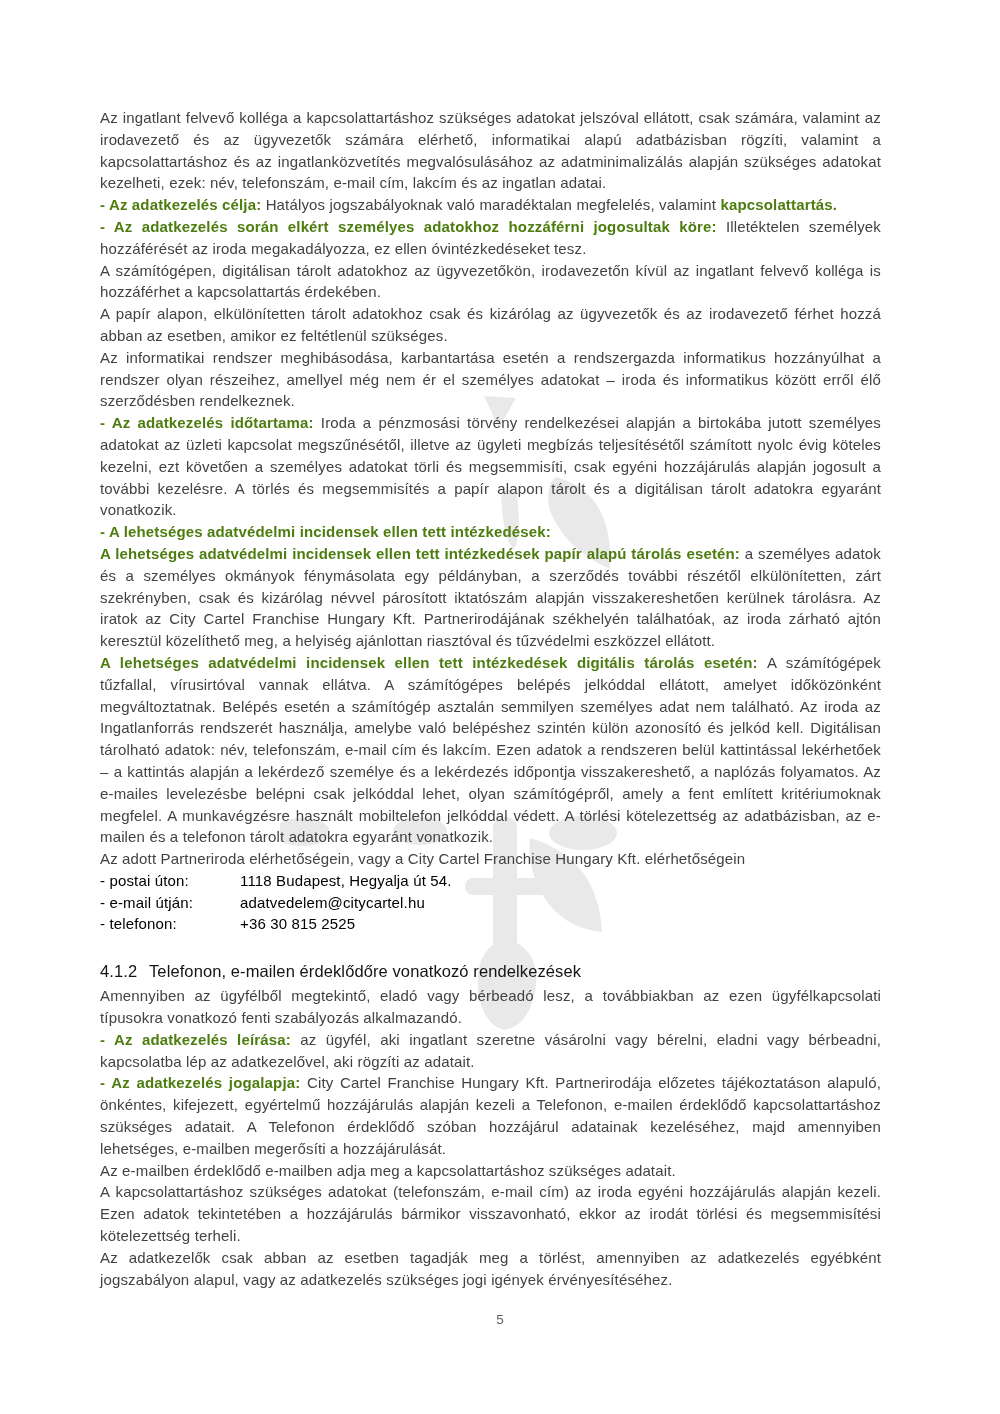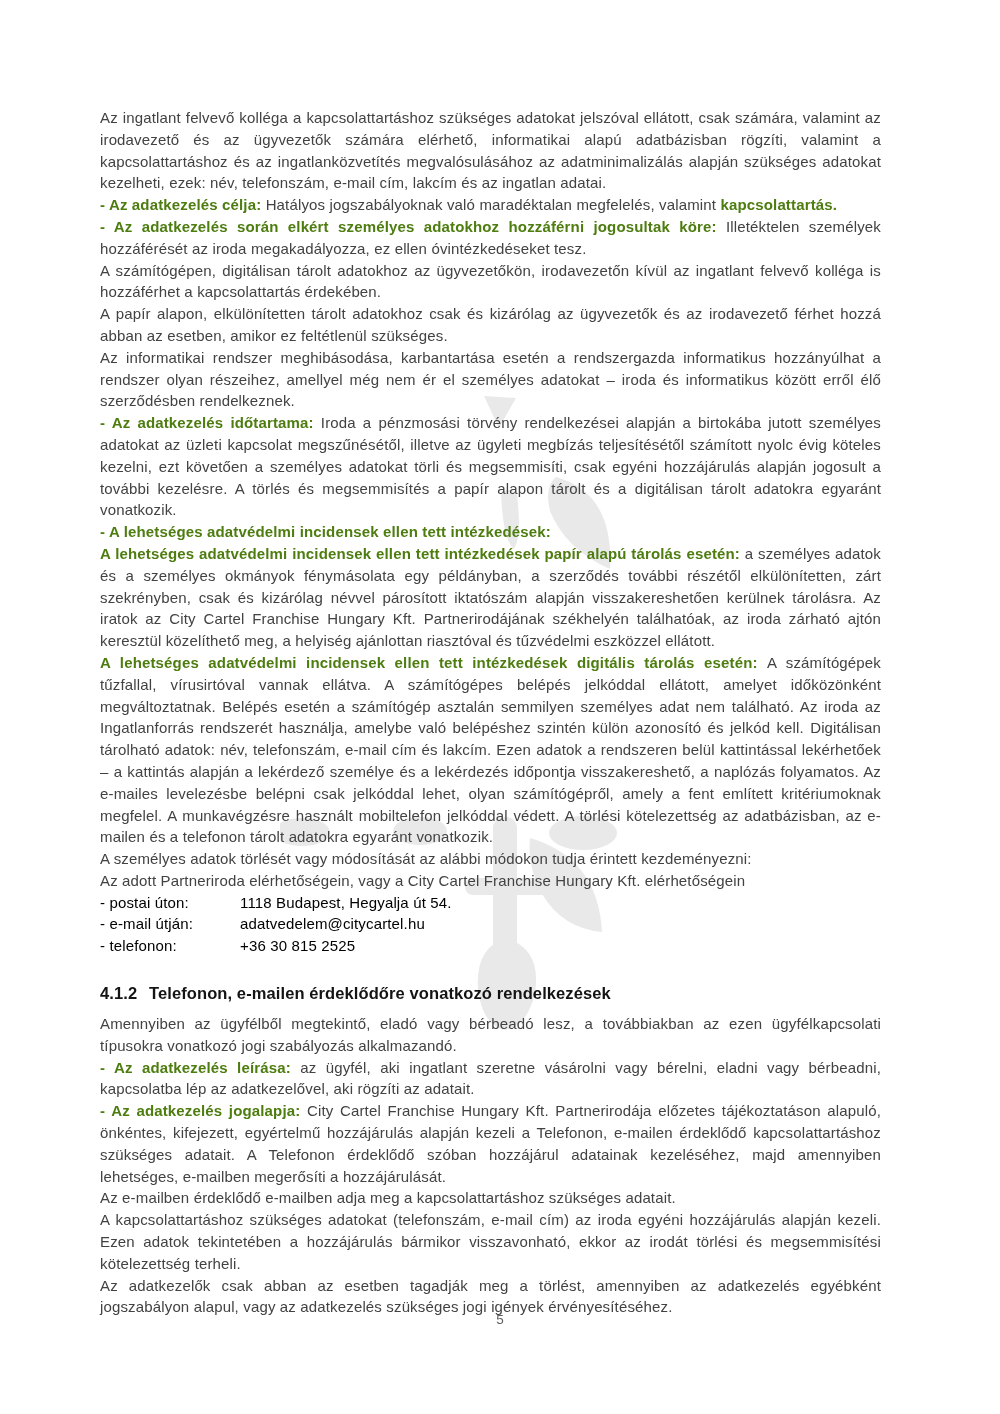--- a/index.html
+++ b/index.html
@@ -6,21 +6,21 @@
   body{width:1000px;height:1414px;position:relative;font-family:"Liberation Sans",sans-serif;}
   .page{position:absolute;inset:0;background:#ffffff;overflow:hidden;}
   .watermark{position:absolute;left:280px;top:385px;width:460px;height:650px;z-index:0;pointer-events:none;}
   .content{position:absolute;left:100px;top:107px;width:781px;z-index:1;}
   .para{margin:0;font-size:15px;line-height:21.8px;color:#424242;text-align:justify;letter-spacing:0.15px;hyphens:none;}
   .para .bold{font-weight:bold;color:#4d7c0f;}
   .para .italic{}
   .contact-row{display:flex;font-size:15px;line-height:21.8px;color:#000000;letter-spacing:0.15px;}
   .contact-label{flex:0 0 140px;}
   .contact-value{flex:1;}
-  .heading{display:flex;margin:26px 0 9px 0;font-size:16.5px;line-height:21px;font-weight:bold;color:#141414;letter-spacing:0.1px;}
+  .heading{display:flex;margin:26px 0 3px 0;font-size:16.5px;line-height:21px;font-weight:normal;color:#141414;letter-spacing:0.1px;}
   .heading-number{flex:0 0 49px;}
   .page-number{position:absolute;left:0;right:0;top:1312px;text-align:center;font-size:13.5px;color:#5f5f5f;z-index:1;}
 </style>
 </head>
 <body>
 
 <div class="page">
 
   <div class="watermark">
     <svg width="460" height="650" viewBox="0 0 460 650" xmlns="http://www.w3.org/2000/svg">
@@ -43,39 +43,38 @@
       <p class="para"><span>Az ingatlant felvevő kolléga a kapcsolattartáshoz szükséges adatokat jelszóval ellátott, csak számára, valamint az irodavezető és az ügyvezetők számára elérhető, informatikai alapú adatbázisban rögzíti, valamint a kapcsolattartáshoz és az ingatlanközvetítés megvalósulásához az adatminimalizálás alapján szükséges adatokat kezelheti, ezek: név, telefonszám, e-mail cím, lakcím és az ingatlan adatai.</span></p>
       <p class="para"><span class="bold">- Az adatkezelés célja: </span><span>Hatályos jogszabályoknak való maradéktalan megfelelés, valamint </span><span class="bold">kapcsolattartás.</span></p>
       <p class="para"><span class="bold">- Az adatkezelés során elkért személyes adatokhoz hozzáférni jogosultak köre: </span><span>Illetéktelen személyek hozzáférését az iroda megakadályozza, ez ellen óvintézkedéseket tesz.</span></p>
       <p class="para"><span>A számítógépen, digitálisan tárolt adatokhoz az ügyvezetőkön, irodavezetőn kívül az ingatlant felvevő kolléga is hozzáférhet a kapcsolattartás érdekében.</span></p>
       <p class="para"><span>A papír alapon, elkülönítetten tárolt adatokhoz csak és kizárólag az ügyvezetők és az irodavezető férhet hozzá abban az esetben, amikor ez feltétlenül szükséges.</span></p>
       <p class="para"><span>Az informatikai rendszer meghibásodása, karbantartása esetén a rendszergazda informatikus hozzányúlhat a rendszer olyan részeihez, amellyel még nem ér el személyes adatokat – iroda és informatikus között erről élő szerződésben rendelkeznek.</span></p>
       <p class="para"><span class="bold">- Az adatkezelés időtartama: </span><span>Iroda a pénzmosási törvény rendelkezései alapján a birtokába jutott személyes adatokat az üzleti kapcsolat megszűnésétől, illetve az ügyleti megbízás teljesítésétől számított nyolc évig köteles kezelni, ezt követően a személyes adatokat törli és megsemmisíti, csak egyéni hozzájárulás alapján jogosult a további kezelésre. A törlés és megsemmisítés a papír alapon tárolt és a digitálisan tárolt adatokra egyaránt vonatkozik.</span></p>
       <p class="para"><span class="bold">- A lehetséges adatvédelmi incidensek ellen tett intézkedések:</span></p>
       <p class="para"><span class="bold italic">A lehetséges adatvédelmi incidensek ellen tett intézkedések papír alapú tárolás esetén: </span><span>a személyes adatok és a személyes okmányok fénymásolata egy példányban, a szerződés további részétől elkülönítetten, zárt szekrényben, csak és kizárólag névvel párosított iktatószám alapján visszakereshetően kerülnek tárolásra. Az iratok az City Cartel Franchise Hungary Kft. Partnerirodájának székhelyén találhatóak, az iroda zárható ajtón keresztül közelíthető meg, a helyiség ajánlottan riasztóval és tűzvédelmi eszközzel ellátott.</span></p>
       <p class="para"><span class="bold italic">A lehetséges adatvédelmi incidensek ellen tett intézkedések digitális tárolás esetén: </span><span>A számítógépek tűzfallal, vírusirtóval vannak ellátva. A számítógépes belépés jelkóddal ellátott, amelyet időközönként megváltoztatnak. Belépés esetén a számítógép asztalán semmilyen személyes adat nem található. Az iroda az Ingatlanforrás rendszerét használja, amelybe való belépéshez szintén külön azonosító és jelkód kell. Digitálisan tárolható adatok: név, telefonszám, e-mail cím és lakcím. Ezen adatok a rendszeren belül kattintással lekérhetőek – a kattintás alapján a lekérdező személye és a lekérdezés időpontja visszakereshető, a naplózás folyamatos. Az e-mailes levelezésbe belépni csak jelkóddal lehet, olyan számítógépről, amely a fent említett kritériumoknak megfelel. A munkavégzésre használt mobiltelefon jelkóddal védett. A törlési kötelezettség az adatbázisban, az e-mailen és a telefonon tárolt adatokra egyaránt vonatkozik.</span></p>
-      <p class="para"><span>A személyes adatok törlését vagy módosítását az alábbi módokon tudja érintett kezdeményezni:</span></p>
       <p class="para"><span>Az adott Partneriroda elérhetőségein, vagy a City Cartel Franchise Hungary Kft. elérhetőségein</span></p>
       <div class="contact-row">
         <span class="contact-label">- postai úton:</span>
         <span class="contact-value">1118 Budapest, Hegyalja út 54.</span>
       </div>
       <div class="contact-row">
         <span class="contact-label">- e-mail útján:</span>
         <span class="contact-value">adatvedelem@citycartel.hu</span>
       </div>
       <div class="contact-row">
         <span class="contact-label">- telefonon:</span>
         <span class="contact-value">+36 30 815 2525</span>
       </div>
       <div class="heading">
         <span class="heading-number">4.1.2</span>
         <span>Telefonon, e-mailen érdeklődőre vonatkozó rendelkezések</span>
       </div>
-      <p class="para"><span>Amennyiben az ügyfélből megtekintő, eladó vagy bérbeadó lesz, a továbbiakban az ezen ügyfélkapcsolati típusokra vonatkozó jogi szabályozás alkalmazandó.</span></p>
+      <p class="para"><span>Amennyiben az ügyfélből megtekintő, eladó vagy bérbeadó lesz, a továbbiakban az ezen ügyfélkapcsolati típusokra vonatkozó fenti szabályozás alkalmazandó.</span></p>
       <p class="para"><span class="bold">- Az adatkezelés leírása: </span><span>az ügyfél, aki ingatlant szeretne vásárolni vagy bérelni, eladni vagy bérbeadni, kapcsolatba lép az adatkezelővel, aki rögzíti az adatait.</span></p>
       <p class="para"><span class="bold">- Az adatkezelés jogalapja: </span><span>City Cartel Franchise Hungary Kft. Partnerirodája előzetes tájékoztatáson alapuló, önkéntes, kifejezett, egyértelmű hozzájárulás alapján kezeli a Telefonon, e-mailen érdeklődő kapcsolattartáshoz szükséges adatait. A Telefonon érdeklődő szóban hozzájárul adatainak kezeléséhez, majd amennyiben lehetséges, e-mailben megerősíti a hozzájárulását.</span></p>
       <p class="para"><span>Az e-mailben érdeklődő e-mailben adja meg a kapcsolattartáshoz szükséges adatait.</span></p>
       <p class="para"><span>A kapcsolattartáshoz szükséges adatokat (telefonszám, e-mail cím) az iroda egyéni hozzájárulás alapján kezeli. Ezen adatok tekintetében a hozzájárulás bármikor visszavonható, ekkor az irodát törlési és megsemmisítési kötelezettség terheli.</span></p>
       <p class="para"><span>Az adatkezelők csak abban az esetben tagadják meg a törlést, amennyiben az adatkezelés egyébként jogszabályon alapul, vagy az adatkezelés szükséges jogi igények érvényesítéséhez.</span></p>
     </div>
 
   <div class="page-number">5</div>
 
 </div>

